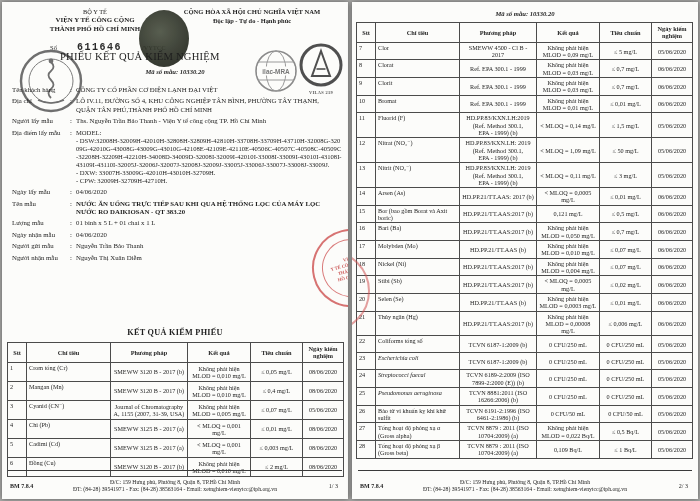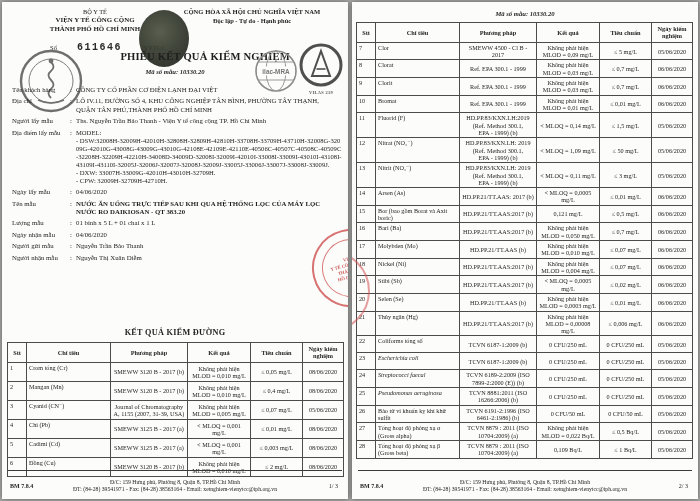--- a/index.html
+++ b/index.html
@@ -18,22 +18,22 @@
           font-size:10px;letter-spacing:1.5px;color:#2a2a2a;margin:0 20px;}
   .so-suffix{font-size:6.2px;font-weight:bold;}
   .republic{position:absolute;right:6px;top:6px;width:180px;text-align:center;line-height:1.35;}
   .republic .r1{font-size:6.6px;font-weight:bold;}
   .republic .r2{font-size:6.4px;font-weight:bold;}
 
   .inst-logo{position:absolute;left:16px;top:46px;}
   .dark-stamp{position:absolute;left:137px;top:8px;width:50px;height:57px;border-radius:50%;
               background:radial-gradient(circle at 42% 38%, #4c5243 0%, #2b2f25 65%, #20231b 100%);
               opacity:.93;filter:blur(.4px);}
-  .doc-title{position:absolute;left:58px;top:49px;width:230px;text-align:right;
-             font-size:10.6px;font-weight:bold;letter-spacing:.2px;}
+  .doc-title{position:absolute;left:58px;top:49px;width:230px;text-align:left;
+             font-size:10.6px;font-weight:normal;letter-spacing:.2px;}
   .sample-code{position:absolute;left:58px;top:66px;width:230px;text-align:center;
                font-size:6.6px;font-weight:bold;font-style:italic;}
   .ilac-logo{position:absolute;left:252px;top:47px;}
   .vilas-wrap{position:absolute;left:296px;top:41px;width:46px;text-align:center;}
   .vilas-label{font-size:4.4px;font-weight:bold;color:#555;margin-top:-1px;letter-spacing:.3px;}
 
   
   .fields{position:absolute;left:10px;right:5px;top:84px;font-size:6.8px;line-height:1.22;}
   .field{display:flex;margin-bottom:3.2px;}
   .field.bold .fvalue{font-weight:bold;}
@@ -191,21 +191,21 @@
 
     <div class="red-stamp">
       <div class="inner">
         <div class="st">VIỆN</div>
         <div class="st">Y TẾ CÔNG CỘNG</div>
         <div class="st">THÀNH PHỐ</div>
         <div class="st">HỒ CHÍ MINH</div>
       </div>
     </div>
 
-    <div class="results-title">KẾT QUẢ KIỂM ĐƯỜNG</div>
+    <div class="results-title">KẾT QUẢ KIỂM PHIẾU</div>
 
     <table class="results t1" id="table1">
       <colgroup>
           <col class="w-stt">
           <col class="w-name">
           <col class="w-method">
           <col class="w-result">
           <col class="w-std">
           <col class="w-date">
         </colgroup>

